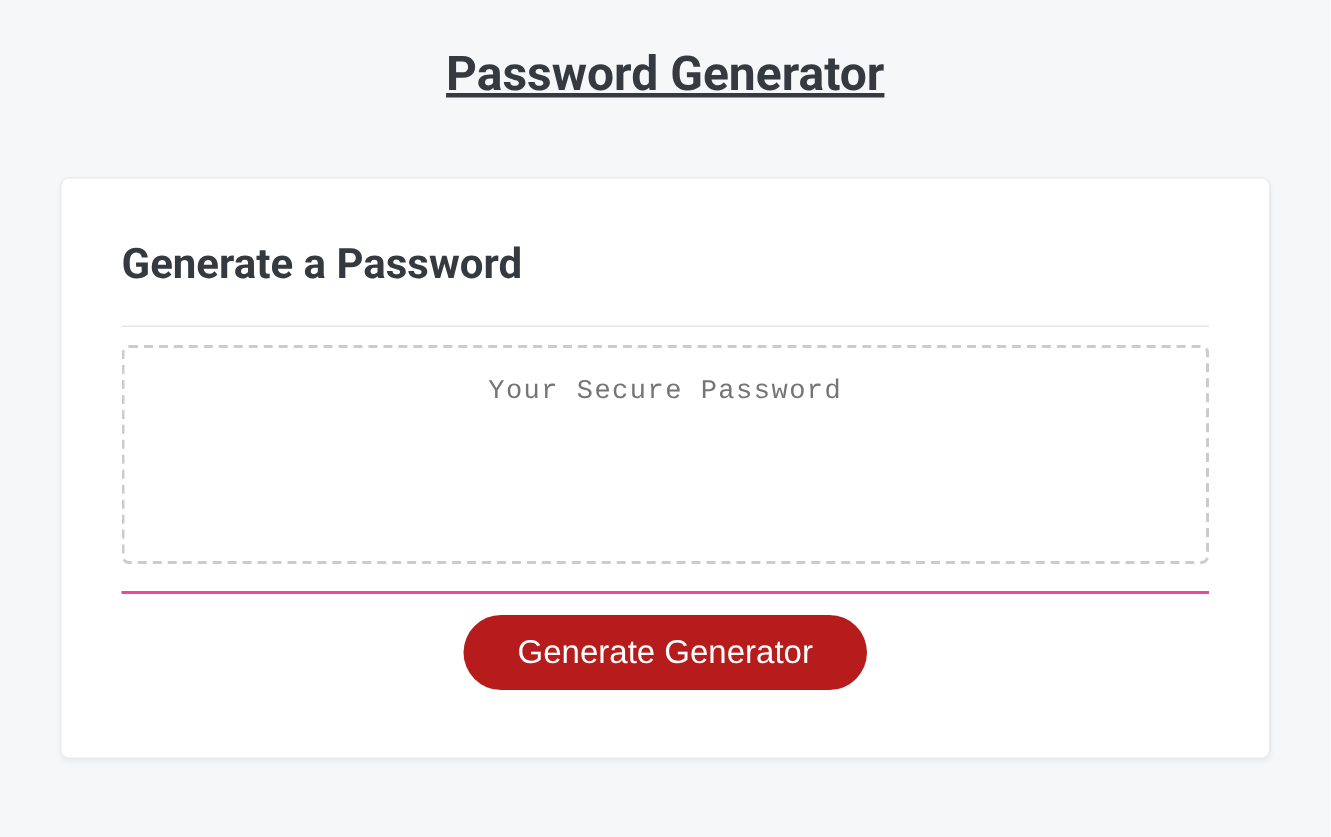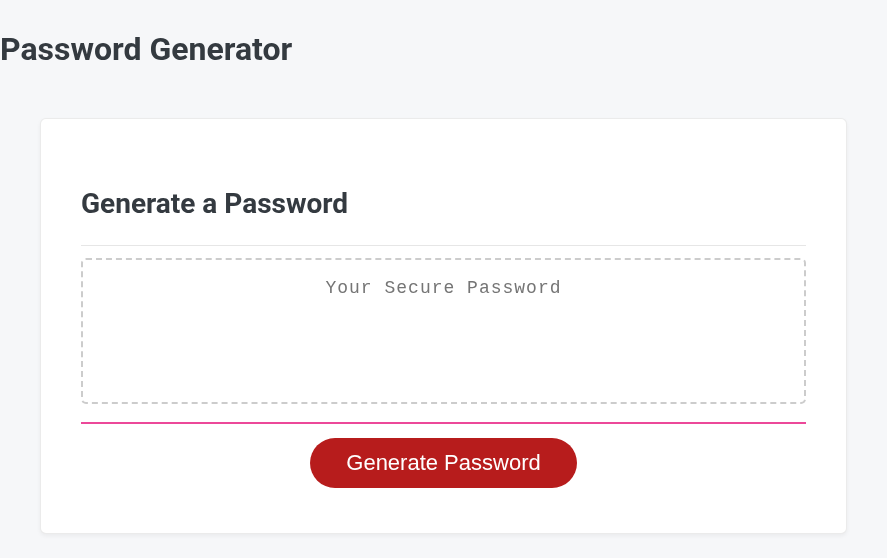--- a/index.html
+++ b/index.html
@@ -8,38 +8,39 @@
       box-sizing: border-box;
     }
     body {
       background-color: #f6f7f9;
       font-family: -apple-system, BlinkMacSystemFont, "Segoe UI", Roboto, "Helvetica Neue", Arial, sans-serif;
       width: 887px;
       height: 558px;
       overflow: hidden;
     }
     .page-title {
+      text-align: center;
       font-size: 32px;
       font-weight: 700;
       color: #343a40;
       padding-top: 30px;
       padding-bottom: 10px;
+      text-decoration: underline;
     }
     .card {
       background-color: #ffffff;
       border: 1px solid rgba(0,0,0,0.08);
       border-radius: 6px;
       box-shadow: 0 2px 4px rgba(0,0,0,0.05);
       margin: 40px 40px 0 40px;
       padding: 40px 40px 45px 40px;
     }
     .header-section {
       border-bottom: 1px solid #e6e6e6;
       padding-bottom: 25px;
-      margin-top: 28px;
     }
     .section-title {
       font-size: 28px;
       font-weight: 700;
       color: #343a40;
     }
     .body-section {
       border-bottom: 2px solid #ec4899;
       padding: 12px 0 18px 0;
     }
@@ -79,15 +80,15 @@
 <div class="card">
   <div class="header-section">
     <h2 class="section-title">Generate a Password</h2>
   </div>
   <div class="body-section">
     <div class="password-box">
       <span class="password-placeholder">Your Secure Password</span>
     </div>
   </div>
   <div class="footer-section">
-    <button class="generate-button">Generate Password</button>
+    <button class="generate-button">Generate Generator</button>
   </div>
 </div>
 
 </body></html>

